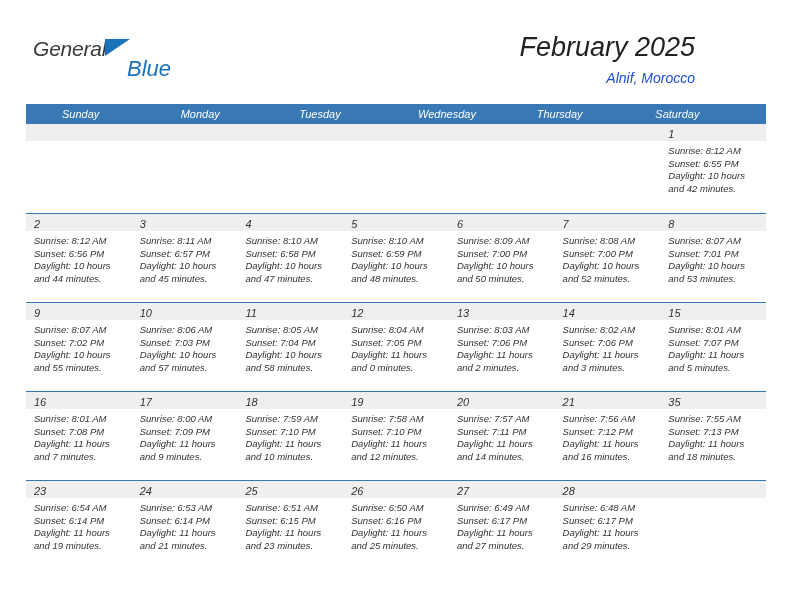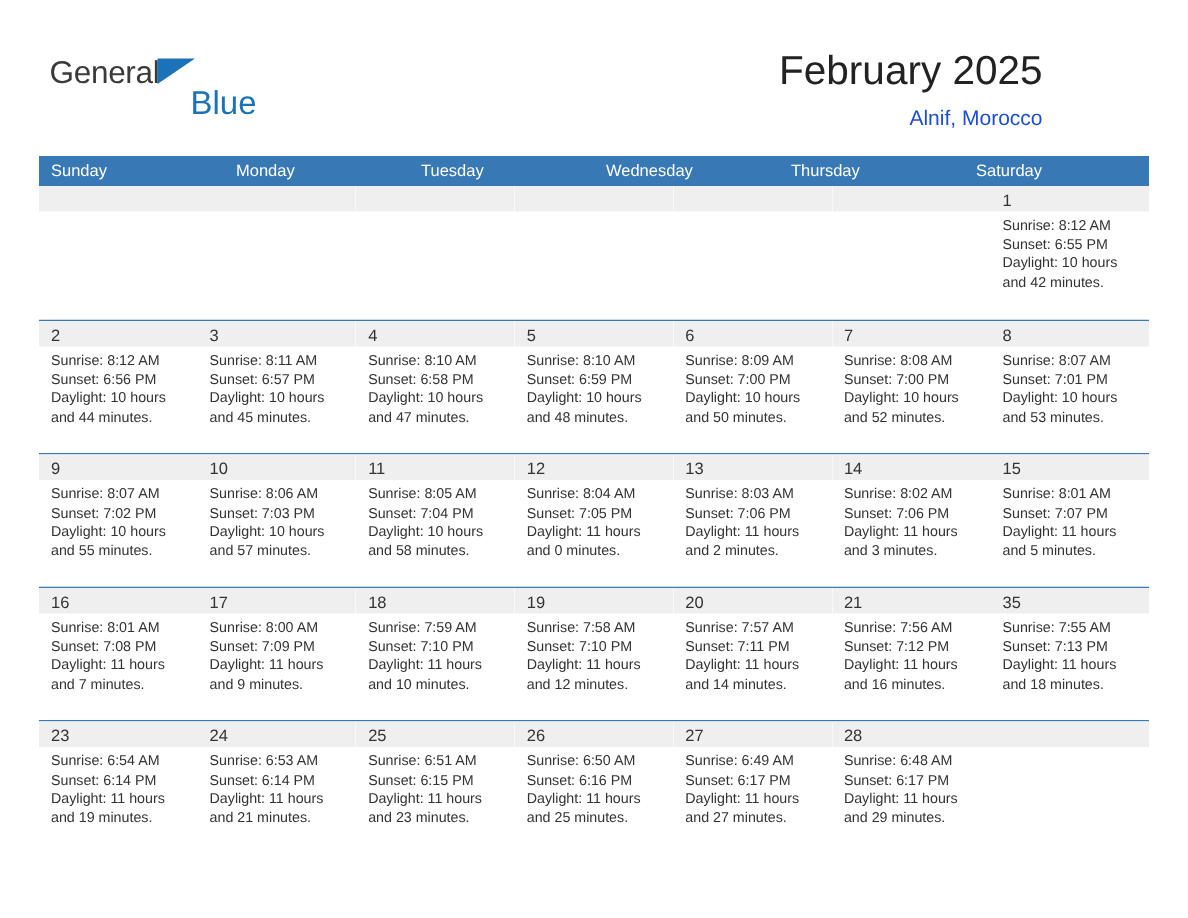--- a/index.html
+++ b/index.html
@@ -8,20 +8,21 @@
     height: 612px;
     background: #ffffff;
     font-family: "Liberation Sans", sans-serif;
     overflow: hidden;
   }
   .page {
     position: relative;
     width: 728px;
     height: 612px;
     background: #ffffff;
+    font-style: italic;
   }
 
   
   .top-bar {
     position: absolute;
     left: 33px;
     top: 30px;
     right: 33px;
     height: 68px;
   }
@@ -91,20 +92,21 @@
     position: absolute;
     left: 26px;
     top: 104px;
     width: 740px;
   }
   .weekday-row {
     display: flex;
     width: 100%;
     background: #3878b4;
     height: 20px;
+    padding-left: 28px;
   }
   .weekday {
     flex: 1 1 0;
     color: #ffffff;
     font-size: 11px;
     line-height: 20px;
     padding-left: 8px;
     white-space: nowrap;
     overflow: hidden;
   }

